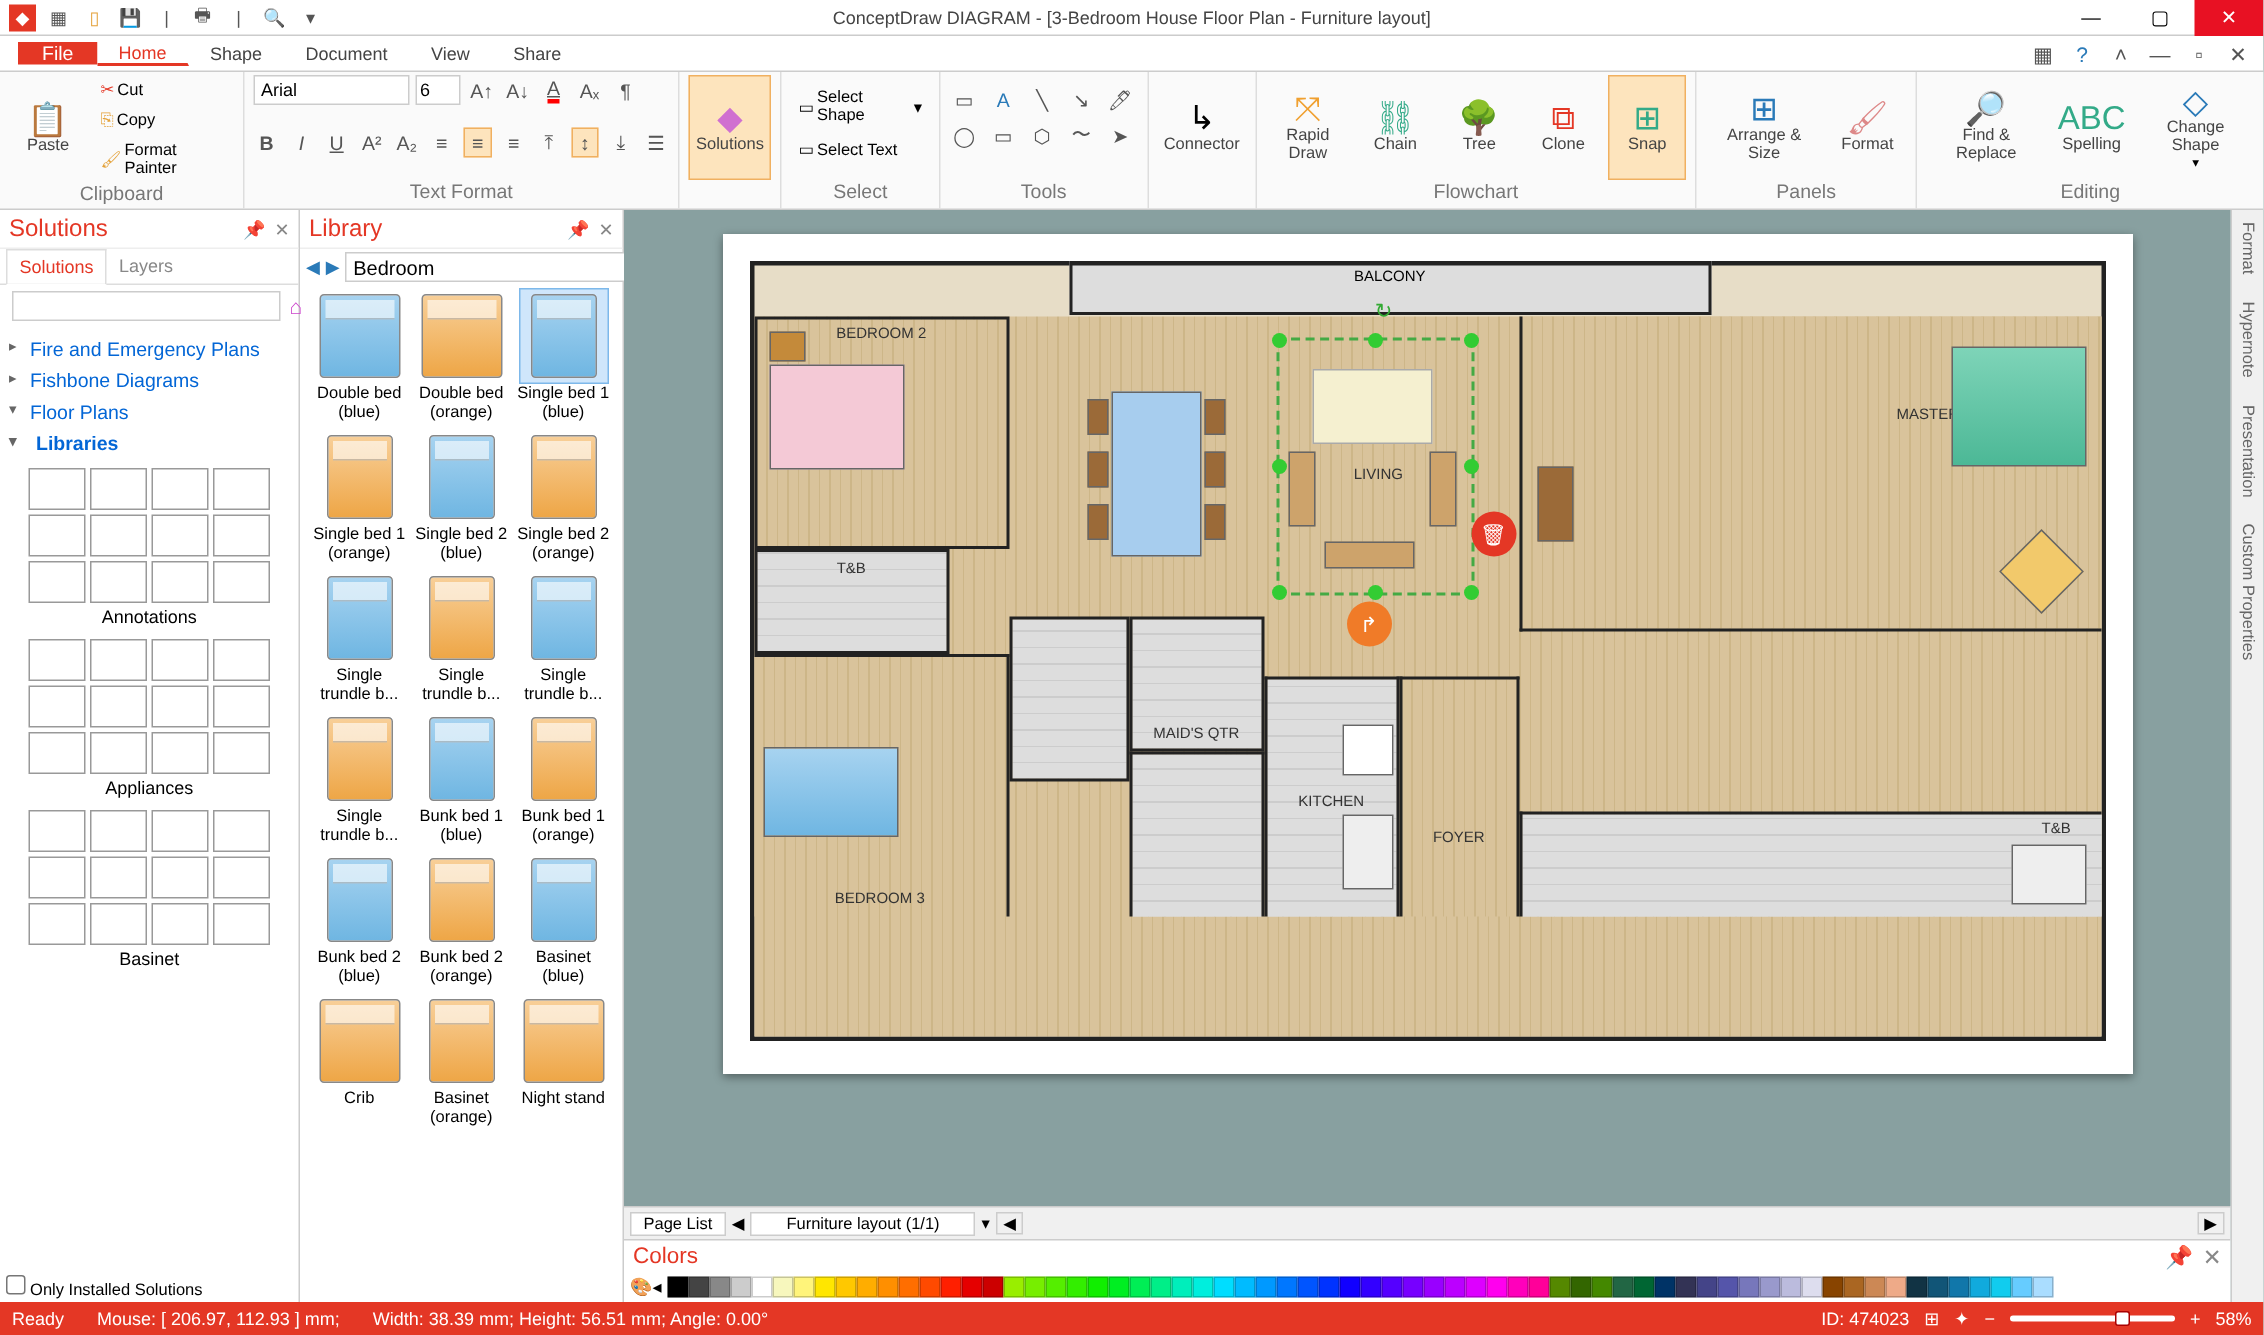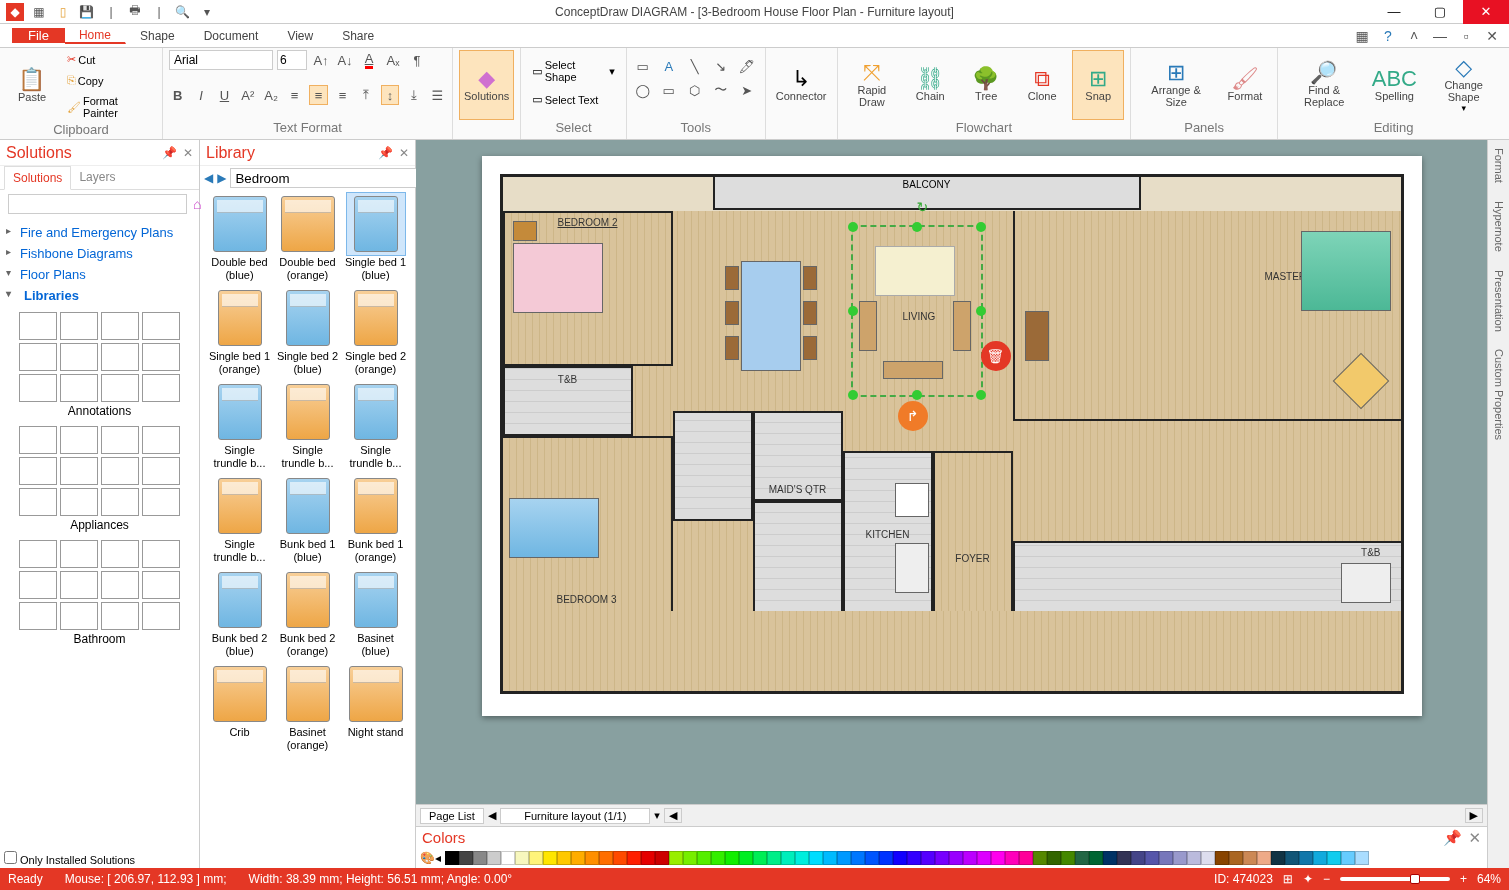--- a/index.html
+++ b/index.html
@@ -351,21 +351,21 @@
             <div class="cell"></div>
             <div class="cell"></div>
             <div class="cell"></div>
             <div class="cell"></div>
             <div class="cell"></div>
             <div class="cell"></div>
             <div class="cell"></div>
             <div class="cell"></div>
             <div class="cell"></div>
           </div>
-          <div class="nm">Bathroom</div>
+          <div class="nm">Basinet</div>
         </div>
       </div>
     <label class="chk"><input type="checkbox" style=""> <span>Only Installed Solutions</span></label>
   </div>
 
   <div class="panel lib">
     <div class="phdr">
       <span>Library</span>
       <div class="ctrls">
           <span>📌</span>
@@ -493,21 +493,21 @@
   <div class="canvas-wrap">
     <div class="canv-scroll">
       <div class="page">
         <div class="plan">
 
           <div style="position:absolute;left:210px;top:-3px;right:260px;height:36px;border:2px solid #222;border-top:3px solid #222;background:#ddd;text-align:center;font-size:10px;padding-top:2px;"><span>BALCONY</span></div>
 
           <div class="wood" style="position:absolute;left:0;top:34px;right:0;bottom:0;">
 
             <div class="room wood" style="left:0;top:0;width:170px;height:155px;">
-                <span class="rl" style="top:4px;left:50%;transform:translateX(-50%);text-decoration:underline;">BEDROOM 2</span>
+                <span class="rl" style="top:4px;left:50%;transform:translateX(-50%);">BEDROOM 2</span>
               <div class="furn" style="left:8px;top:30px;width:90px;height:70px;background:#f4c9d6;"></div>
               <div class="furn" style="left:8px;top:8px;width:24px;height:20px;background:#c48a3a;"></div>
             </div>
 
             <div class="room tile" style="left:0;top:155px;width:130px;height:70px;">
                 <span class="rl" style="top:6px;left:50%;transform:translateX(-50%);">T&amp;B</span>
               </div>
 
             <div class="room wood" style="left:0;top:225px;width:170px;height:175px;border-bottom:none;border-left:none;">
                 <span class="rl" style="bottom:6px;left:50%;transform:translateX(-50%);">BEDROOM 3</span>
@@ -674,15 +674,15 @@
   <span>Width: 38.39 mm;  Height: 56.51 mm;  Angle: 0.00°</span>
   <div class="right">
     <span>ID: 474023</span>
     <span>⊞</span>
     <span>✦</span>
     <span>−</span>
     <div class="zslider">
         <div class="th"></div>
       </div>
     <span>+</span>
-    <span>64%</span>
+    <span>58%</span>
   </div>
 </div>
 
 </body></html>

